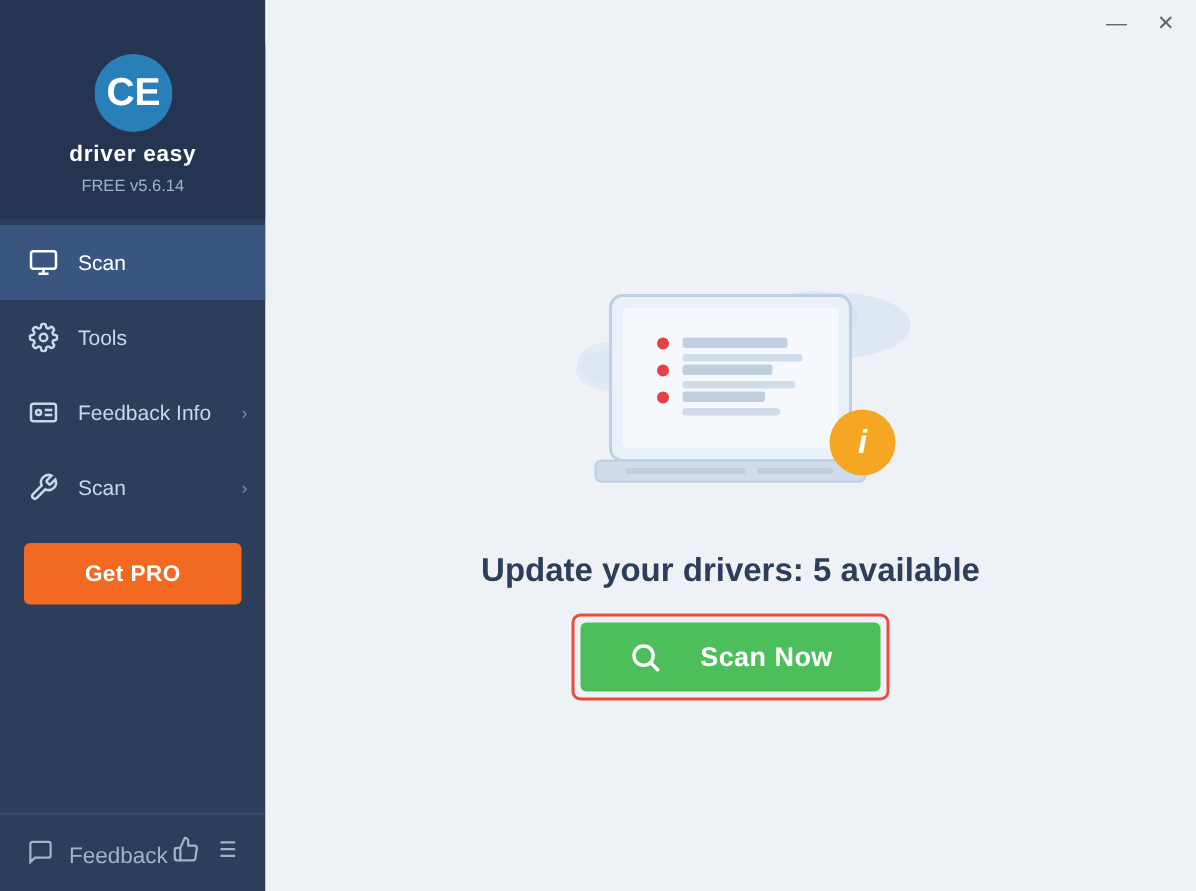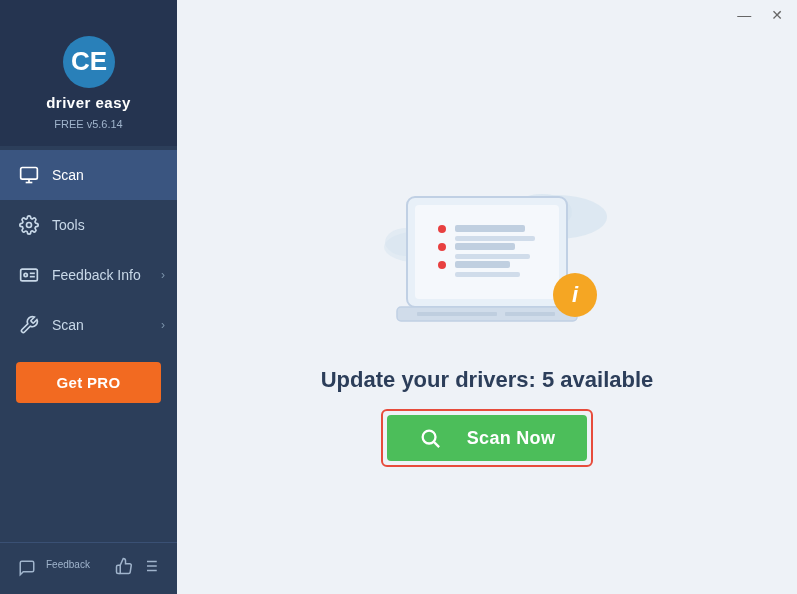--- a/index.html
+++ b/index.html
@@ -111,23 +111,23 @@
       display: flex;
       align-items: center;
       justify-content: space-between;
       padding: 14px 18px;
       border-top: 1px solid #3a5074;
       margin-top: auto;
     }
 
     .sidebar-feedback {
       display: flex;
-      align-items: flex-start;
+      align-items: flex-end;
       color: #a0b4cc;
-      font-size: 10px;
+      font-size: 15px;
       cursor: pointer;
     }
 
     .sidebar-feedback .nav-icon {
       width: 20px;
       height: 20px;
       margin-right: 8px;
       font-size: 16px;
     }
 

